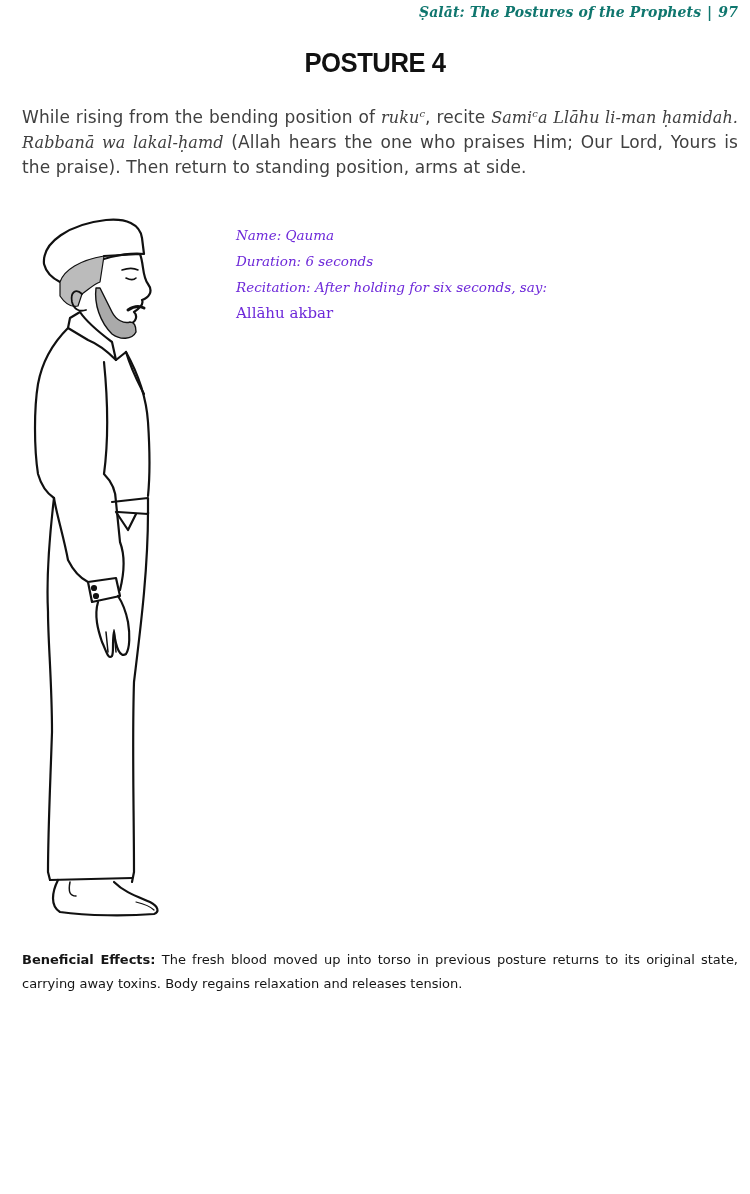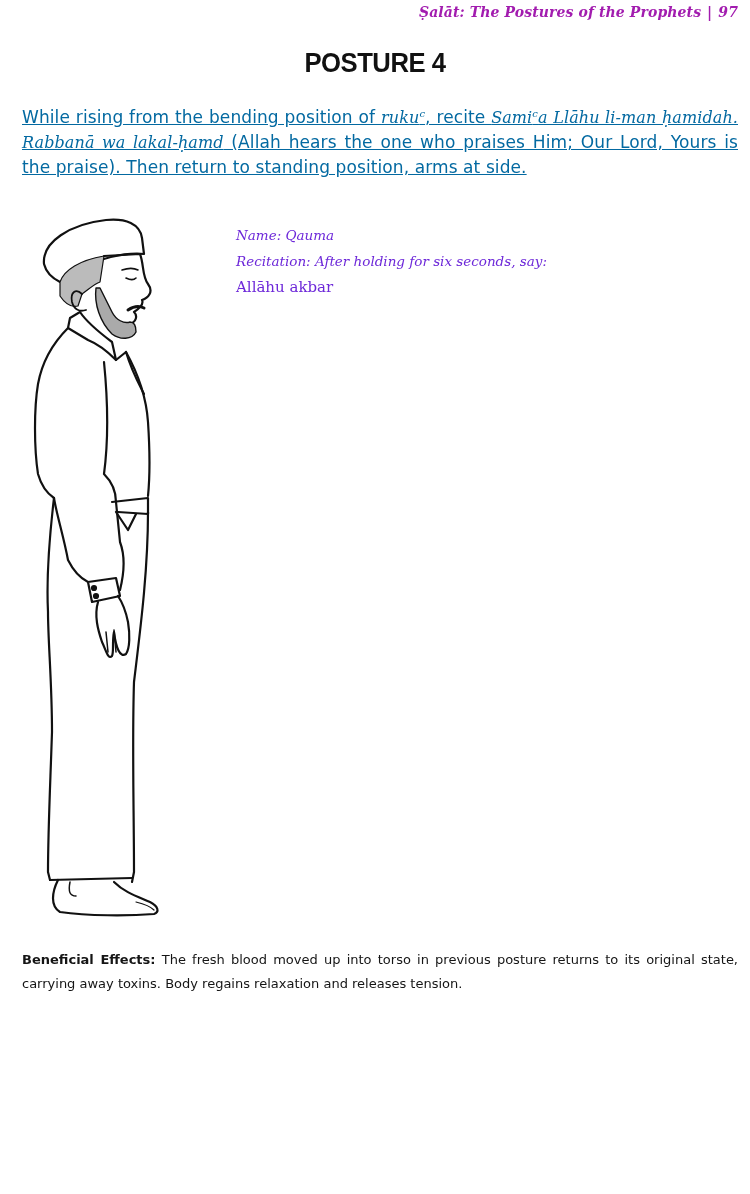--- a/index.html
+++ b/index.html
@@ -1,31 +1,31 @@
 <!DOCTYPE html>
 <html><head>
 <meta charset="utf-8">
 <style>
   html, body { margin: 0; padding: 0; background: #ffffff; }
   body { width: 750px; height: 1194px; position: relative; overflow: hidden; color: #111; }
   .running-head {
     position: absolute; top: 4px; right: 12px;
     font-family: "DejaVu Serif", serif; font-style: italic; font-weight: bold;
-    font-size: 14px; letter-spacing: 0.1px; color: #a21caf;
+    font-size: 14px; letter-spacing: 0.1px; color: #0f766e;
   }
   .running-head .sep { font-style: normal; margin: 0 6px; }
   .page-title {
     position: absolute; top: 48px; left: 0; width: 750px; text-align: center;
     font-family: "Liberation Sans", sans-serif; font-weight: bold; font-size: 27px;
     letter-spacing: -0.5px; color: #111; transform: scaleX(0.95);
   }
   .intro {
     position: absolute; top: 102px; left: 22px; width: 716px;
     font-family: "DejaVu Sans", sans-serif; font-size: 17px; line-height: 24px;
-    text-align: justify; color: #0369a1; letter-spacing: 0.1px; text-decoration: underline;
+    text-align: justify; color: #404040; letter-spacing: 0.1px;
   }
   .intro i { font-family: "DejaVu Serif", serif; font-style: italic; font-size: 16px; }
   .intro sup { font-size: 10px; }
   .details {
     position: absolute; top: 222px; left: 236px; width: 380px;
     font-family: "DejaVu Serif", serif; font-size: 13.5px; line-height: 26px; color: #6d28d9;
   }
   .details .it { font-style: italic; }
   .details .roman { font-style: normal; font-size: 15px; }
   .figure { position: absolute; top: 212px; left: 8px; width: 190px; height: 720px; }
@@ -91,17 +91,18 @@
     <path d="M42 668 L124 666"></path>
 
     <path d="M50 668 C44 680 42 694 52 700 C80 704 120 704 146 702 C152 700 150 694 142 690 C128 684 116 680 106 670"></path>
     <path d="M62 670 C60 680 62 684 68 684" stroke-width="1.5"></path>
     <path d="M128 690 C136 692 142 694 146 698" stroke-width="1.2"></path>
   </svg>
 </div>
 
 <div class="details">
   <div class="it">Name: Qauma</div>
+  <div class="it">Duration: 6 seconds</div>
   <div class="it">Recitation: After holding for six seconds, say:</div>
   <div class="roman">Allāhu akbar</div>
 </div>
 
 <div class="effects"><b>Beneficial Effects:</b><span> The fresh blood moved up into torso in previous posture returns to its original state, carrying away toxins. Body regains relaxation and releases tension.</span></div>
 
 </body></html>

